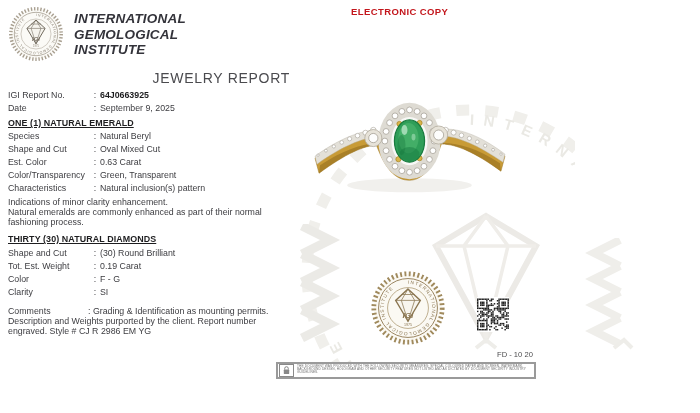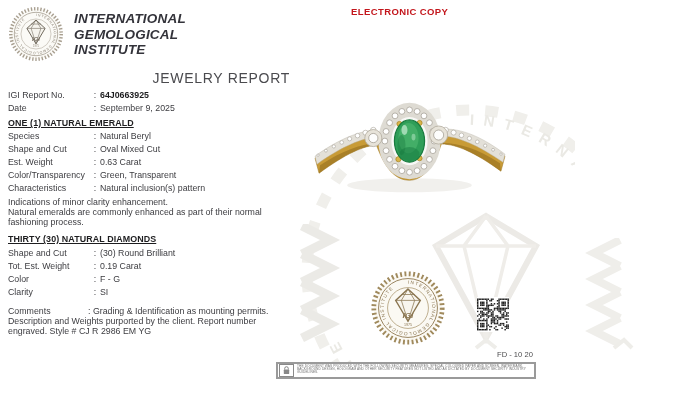--- a/index.html
+++ b/index.html
@@ -119,21 +119,21 @@
         <span class="lbl">Species</span>
         <span class="sep">:</span>
         <span class="val">Natural Beryl</span>
       </div>
       <div class="frow">
         <span class="lbl">Shape and Cut</span>
         <span class="sep">:</span>
         <span class="val">Oval Mixed Cut</span>
       </div>
       <div class="frow">
-        <span class="lbl">Est. Weight</span>
+        <span class="lbl">Est. Color</span>
         <span class="sep">:</span>
         <span class="val">0.63 Carat</span>
       </div>
       <div class="frow">
         <span class="lbl">Color/Transparency</span>
         <span class="sep">:</span>
         <span class="val">Green, Transparent</span>
       </div>
       <div class="frow">
         <span class="lbl">Characteristics</span>

